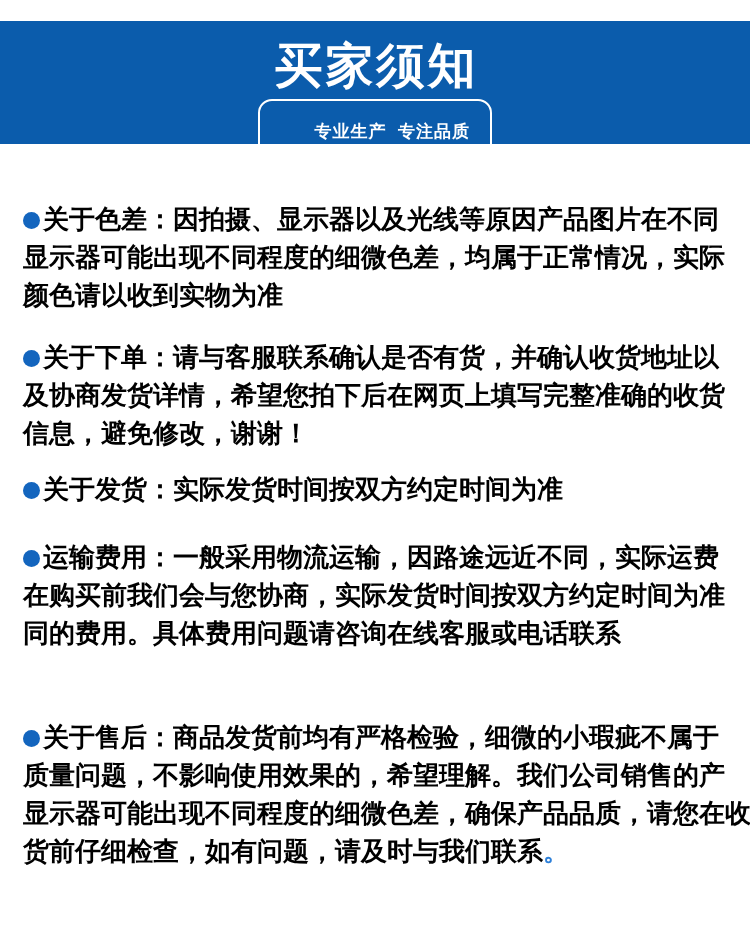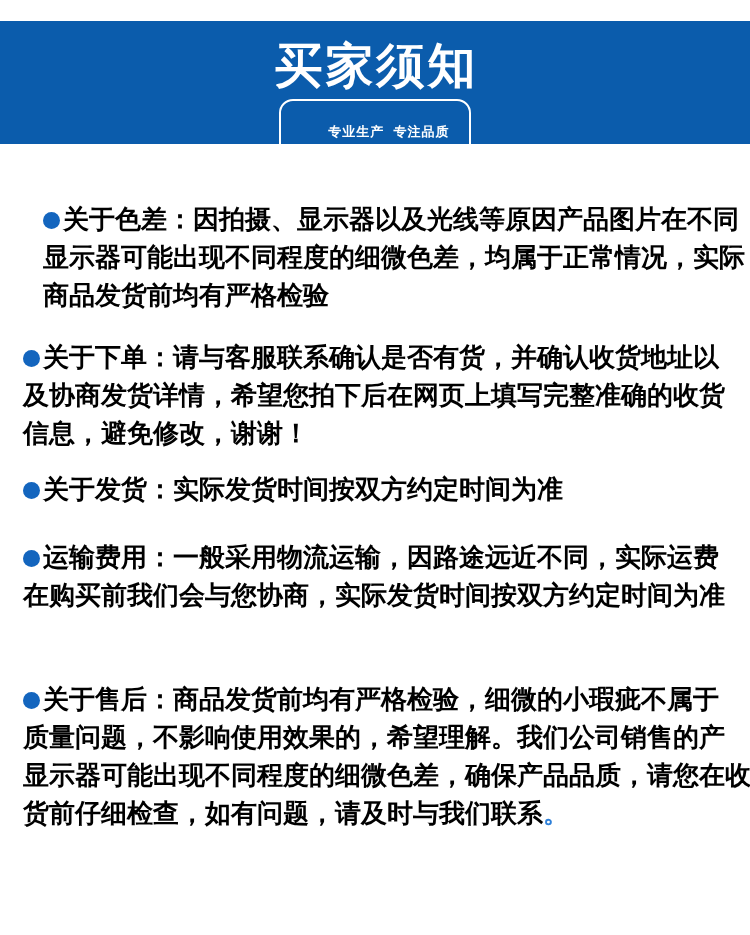--- a/index.html
+++ b/index.html
@@ -29,38 +29,38 @@
     line-height: 1.0;
     text-indent: 3px; 
   }
   .pill {
     display: inline-block;
     margin-top: 9px;
     border: 2px solid var(--banner-text, #ffffff);
     border-radius: 14px;
     padding: 1px 20px 2px 20px;
     color: var(--banner-text, #ffffff);
-    font-size: 13px;
+    font-size: 17px;
     font-weight: bold;
     letter-spacing: 1px;
     line-height: 20px;
     white-space: pre;
   }
   
   .notices {
     padding: 0 4px 0 23px;
   }
   .notice {
     font-size: 26px;
     font-weight: bold;
     color: var(--text-black, #000000);
     line-height: 38px;
   }
   .notice .line { white-space: nowrap; }
-  .notice-color-difference { margin-top: 56px; margin-left: 20px; }
+  .notice-color-difference { margin-top: 56px; }
   .notice-ordering        { margin-top: 24px; }
   .notice-shipping        { margin-top: 18px; }
   .notice-shipping-cost   { margin-top: 30px; }
   .notice-after-sales     { margin-top: 66px; }
   .bullet {
     display: inline-block;
     width: 17px;
     height: 17px;
     border-radius: 50%;
     background: var(--bullet-blue, #1365be);
@@ -79,36 +79,37 @@
     <div class="pill">
       <span>专业生产  专注品质</span>
     </div>
   </header>
 
   <main class="notices">
 
     <div class="notice notice-color-difference">
       <div class="line"><span class="bullet"></span><span>关于色差：因拍摄、显示器以及光线等原因产品图片在不同</span></div>
       <div class="line"><span>显示器可能出现不同程度的细微色差，均属于正常情况，实际</span></div>
-      <div class="line"><span>商品发货前均有严格检验</span></div>
+      <div class="line"><span>颜色请以收到实物为准</span></div>
     </div>
 
     <div class="notice notice-ordering">
       <div class="line"><span class="bullet"></span><span>关于下单：请与客服联系确认是否有货，并确认收货地址以</span></div>
       <div class="line"><span>及协商发货详情，希望您拍下后在网页上填写完整准确的收货</span></div>
       <div class="line"><span>信息，避免修改，谢谢！</span></div>
     </div>
 
     <div class="notice notice-shipping">
       <div class="line"><span class="bullet"></span><span>关于发货：实际发货时间按双方约定时间为准</span></div>
     </div>
 
     <div class="notice notice-shipping-cost">
       <div class="line"><span class="bullet"></span><span>运输费用：一般采用物流运输，因路途远近不同，实际运费</span></div>
       <div class="line"><span>在购买前我们会与您协商，实际发货时间按双方约定时间为准</span></div>
+      <div class="line"><span>同的费用。具体费用问题请咨询在线客服或电话联系</span></div>
     </div>
 
     <div class="notice notice-after-sales">
       <div class="line"><span class="bullet"></span><span>关于售后：商品发货前均有严格检验，细微的小瑕疵不属于</span></div>
       <div class="line"><span>质量问题，不影响使用效果的，希望理解。我们公司销售的产</span></div>
       <div class="line"><span>显示器可能出现不同程度的细微色差，确保产品品质，请您在收</span></div>
       <div class="line"><span>货前仔细检查，如有问题，请及时与我们联系</span><span class="tail">。</span></div>
     </div>
 
   </main>

